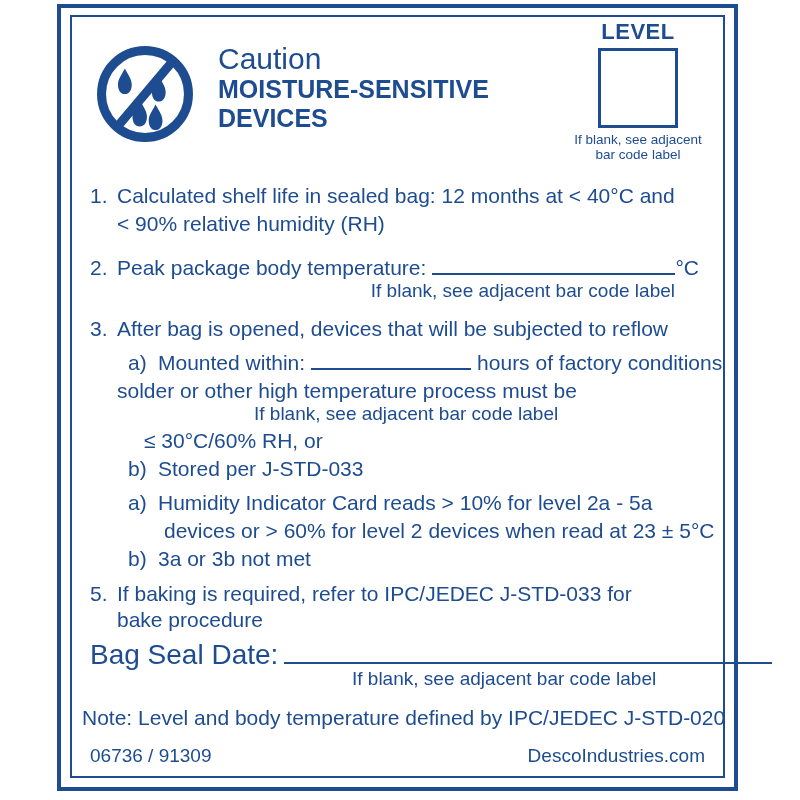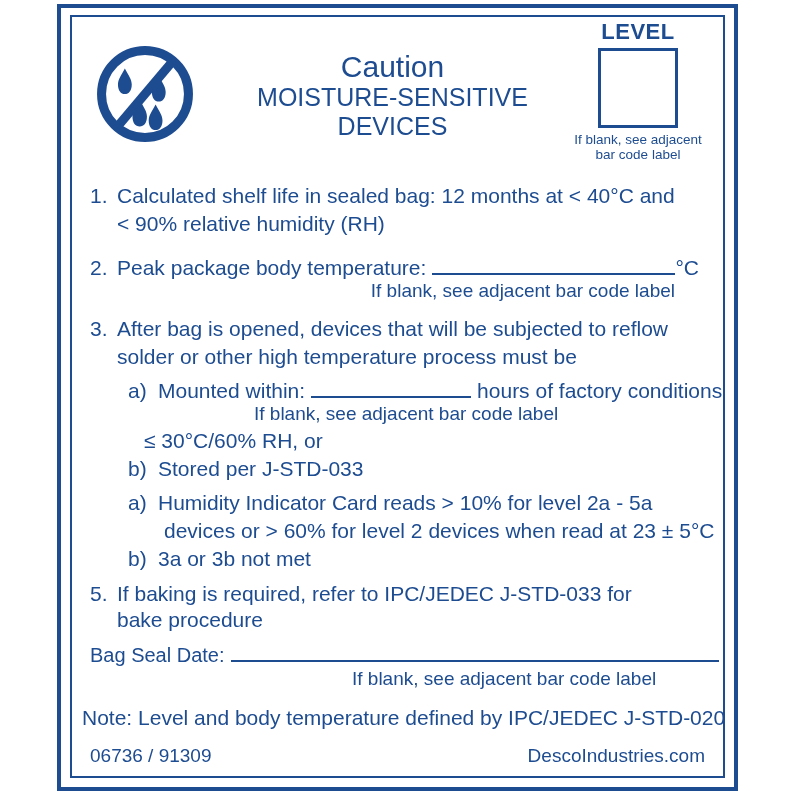--- a/index.html
+++ b/index.html
@@ -19,24 +19,24 @@
     border: 4px solid var(--blue);
   }
   .label-inner {
     position: absolute; left: 9px; top: 7px; right: 9px; bottom: 9px;
     border: 2px solid var(--blue);
     padding: 0 14px 0 10px;
   }
   
   .header { display: flex; align-items: flex-start; }
   .icon-col { width: 136px; padding: 24px 0 0 10px; flex: 0 0 136px; }
-  .title-col { flex: 1; text-align: center; padding-top: 34px; }
+  .title-col { flex: 1; padding-top: 26px; }
   .caution { font-size: 30px; line-height: 32px; }
   .subtitle { font-size: 25px; line-height: 29px; margin-top: 2px; }
-  .emphasis { font-size: 25px; line-height: 29px; font-weight: normal; }
+  .emphasis { font-size: 25px; line-height: 29px; font-weight: bold; }
   .level-col { width: 142px; flex: 0 0 142px; text-align: center; padding-top: 2px; }
   .level-label { font-size: 22px; font-weight: bold; letter-spacing: 0.5px; }
   .level-box {
     width: 80px; height: 80px; margin: 3px auto 4px auto;
     border: 3px solid var(--blue);
     font-size: 20px; line-height: 74px;
   }
   .level-note { font-size: 13.5px; line-height: 15px; }
   
   .body { margin-top: 20px; font-size: 21px; }
@@ -59,21 +59,21 @@
   .note-right { text-align: right; padding-right: 34px; }
   .note-indent { padding-left: 172px; }
   .note-seal { padding-left: 270px; margin-top: 1px; }
   .mt10 { margin-top: 16px; }
   .mt16 { margin-top: 16px; }
   .mt6 { margin-top: 6px; }
   .mt5 { margin-top: 5px; }
   .mt4 { margin-top: 0; }
   .mt8 { margin-top: 8px; }
   .tight { line-height: 26px; }
-  .bagseal { font-size: 20px; }
+  .bagseal { font-size: 28px; }
   .footnote { text-align: center; font-size: 21px; line-height: 26px; margin-top: 18px; white-space: nowrap; }
   .bottom-row {
     display: flex; justify-content: space-between;
     font-size: 19px; margin-top: 14px; padding: 0 4px 0 8px;
   }
 </style>
 </head>
 <body>
 
 <div class="label-outer">
@@ -116,25 +116,25 @@
       </div>
 
       <div class="row mt10">
         <span class="num">2.</span><span>Peak package body temperature:</span><span class="blank blank-temp"></span><span>°C</span>
       </div>
       <div class="small-note note-right">If blank, see adjacent bar code label</div>
 
       <div class="row mt16">
         <span class="num">3.</span><span>After bag is opened, devices that will be subjected to reflow</span>
       </div>
+      <div class="row sub mt6">
+        <span class="sub-label">a)</span><span>Mounted within:</span><span class="blank blank-hours"></span><span>hours of factory conditions</span>
+      </div>
       <div class="row cont">
         <span>solder or other high temperature process must be</span>
-      </div>
-      <div class="row sub mt6">
-        <span class="sub-label">a)</span><span>Mounted within:</span><span class="blank blank-hours"></span><span>hours of factory conditions</span>
       </div>
       <div class="small-note note-indent">If blank, see adjacent bar code label</div>
       <div class="row sub-cont2 mt5">
         <span>≤ 30°C/60% RH, or</span>
       </div>
       <div class="row sub">
         <span class="sub-label">b)</span><span>Stored per J-STD-033</span>
       </div>
 
       <div class="row sub mt6">

